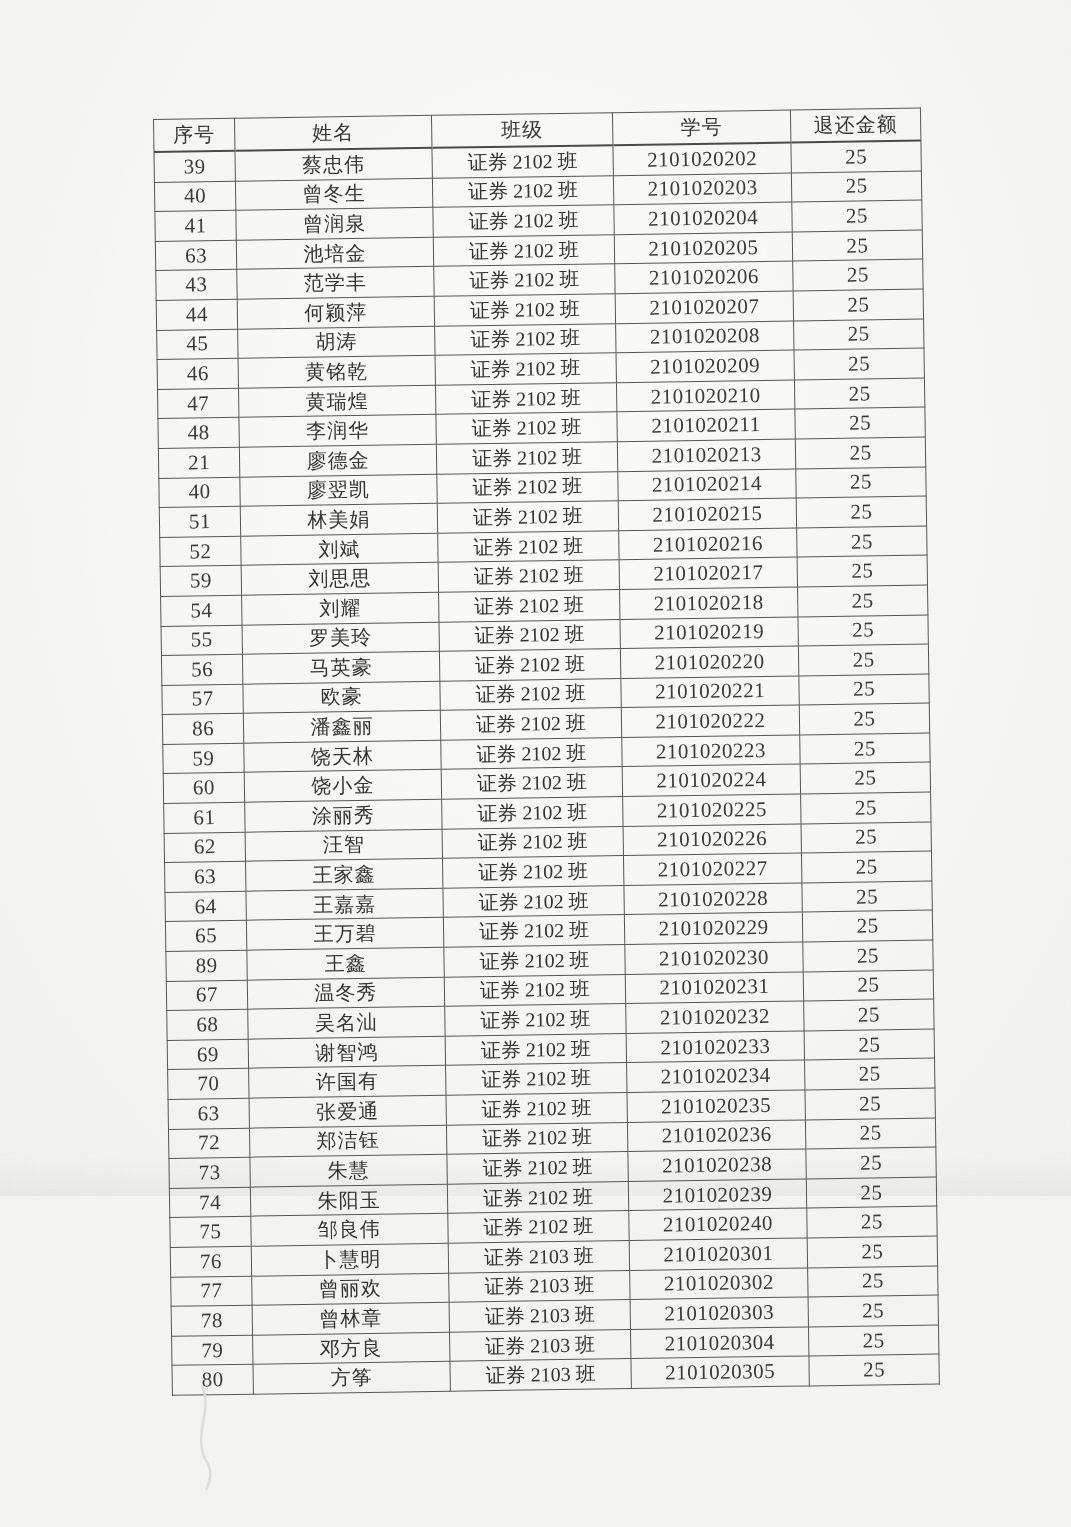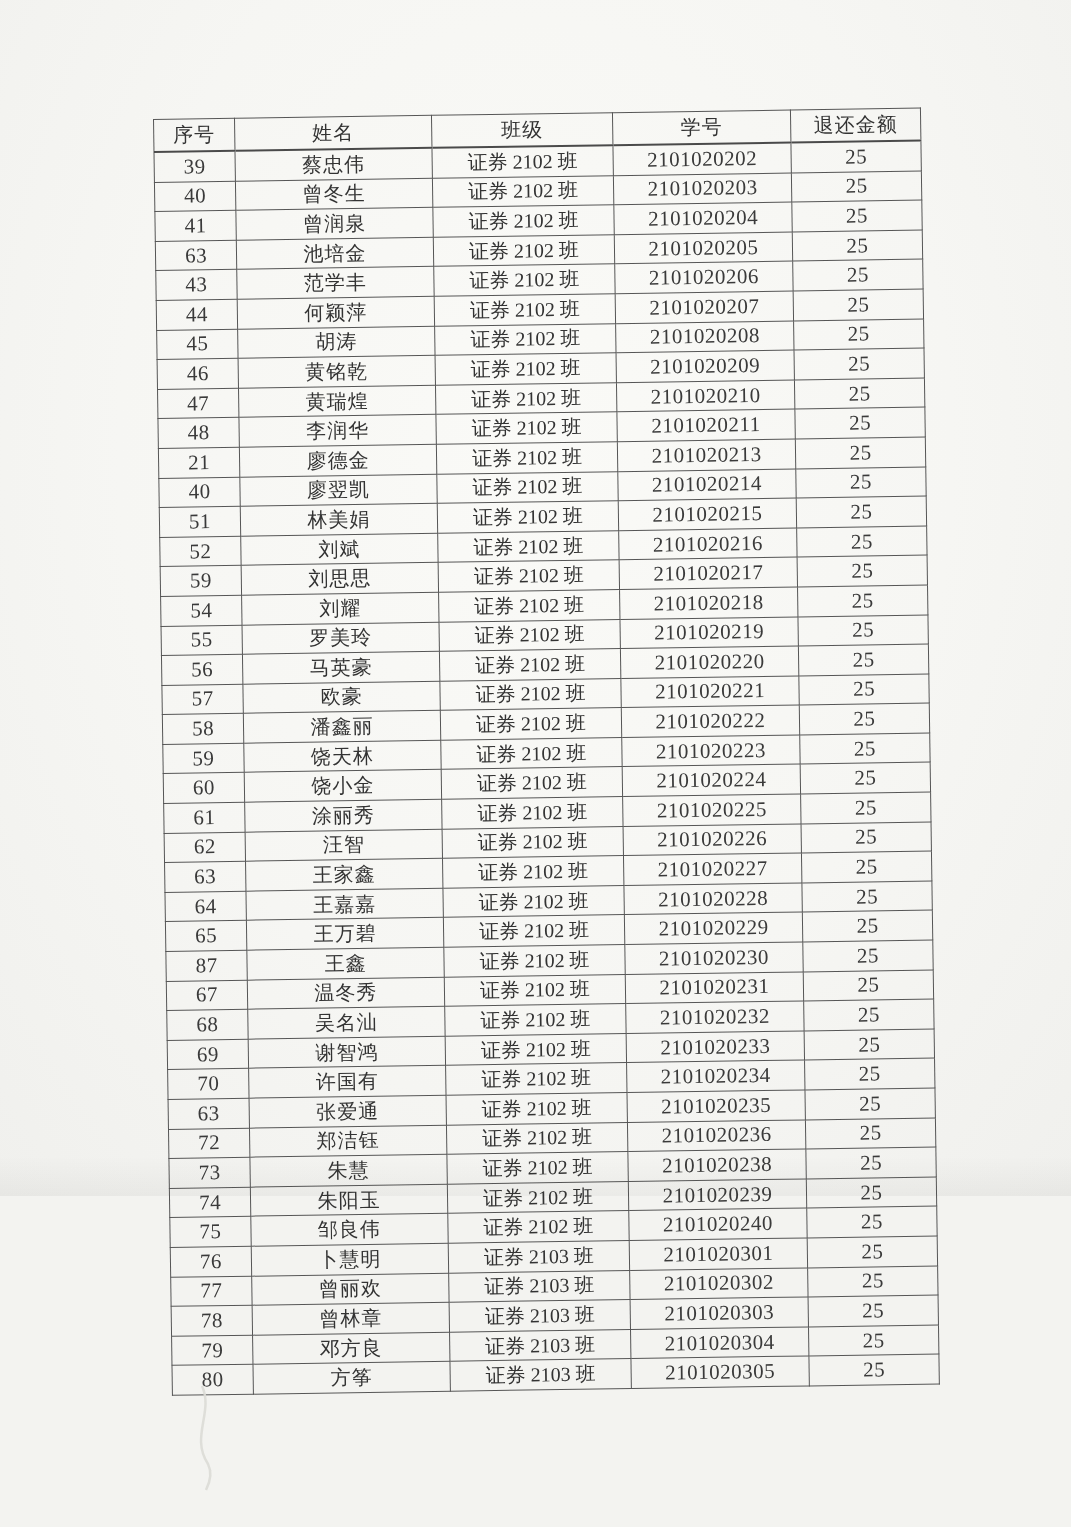--- a/index.html
+++ b/index.html
@@ -212,21 +212,21 @@
             <td class="c4">25</td>
           </tr>
           <tr>
             <td class="c0">57</td>
             <td class="c1">欧豪</td>
             <td class="c2">证券 2102 班</td>
             <td class="c3">2101020221</td>
             <td class="c4">25</td>
           </tr>
           <tr>
-            <td class="c0">58</td>
+            <td class="c0">86</td>
             <td class="c1">潘鑫丽</td>
             <td class="c2">证券 2102 班</td>
             <td class="c3">2101020222</td>
             <td class="c4">25</td>
           </tr>
           <tr>
             <td class="c0">59</td>
             <td class="c1">饶天林</td>
             <td class="c2">证券 2102 班</td>
             <td class="c3">2101020223</td>
@@ -268,21 +268,21 @@
             <td class="c4">25</td>
           </tr>
           <tr>
             <td class="c0">65</td>
             <td class="c1">王万碧</td>
             <td class="c2">证券 2102 班</td>
             <td class="c3">2101020229</td>
             <td class="c4">25</td>
           </tr>
           <tr>
-            <td class="c0">87</td>
+            <td class="c0">89</td>
             <td class="c1">王鑫</td>
             <td class="c2">证券 2102 班</td>
             <td class="c3">2101020230</td>
             <td class="c4">25</td>
           </tr>
           <tr>
             <td class="c0">67</td>
             <td class="c1">温冬秀</td>
             <td class="c2">证券 2102 班</td>
             <td class="c3">2101020231</td>

